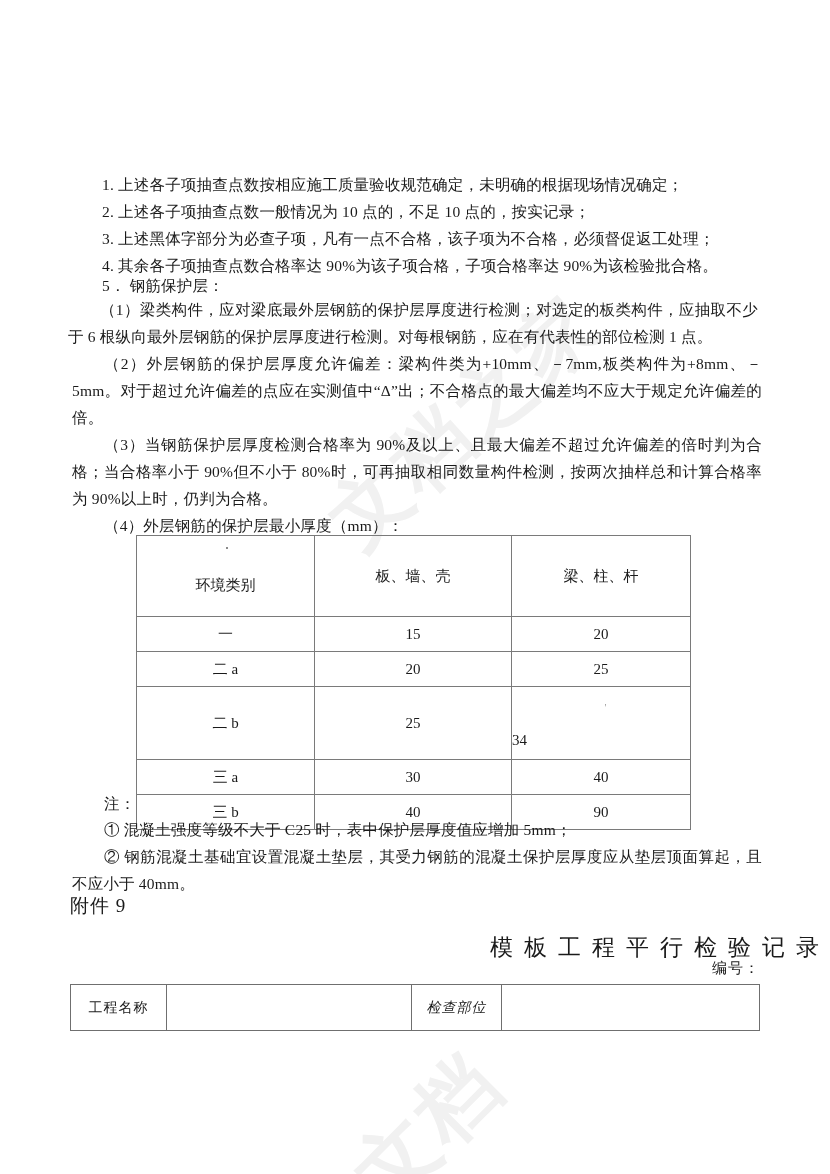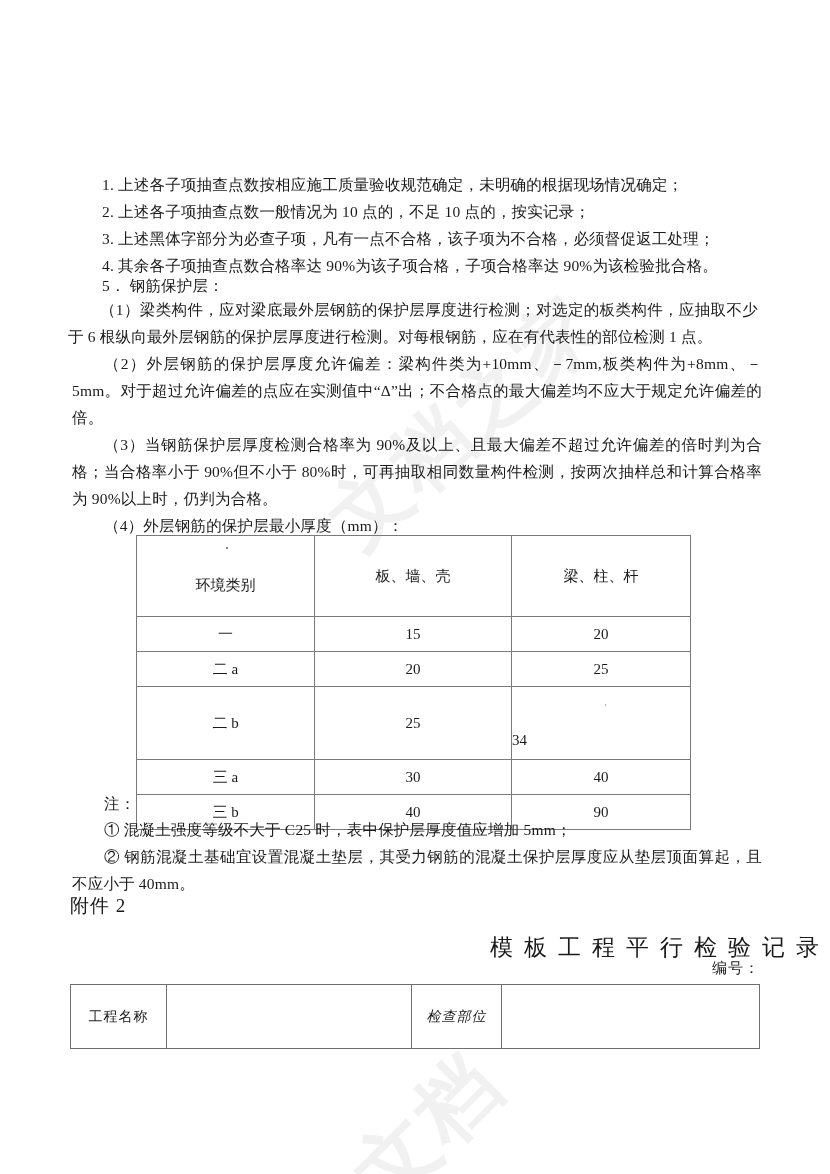--- a/index.html
+++ b/index.html
@@ -217,21 +217,21 @@
     left: 70px;
     top: 984px;
     width: 690px;
     border-collapse: collapse;
     table-layout: fixed;
     font-size: 14px;
   }
   .form-table td {
     border: 1px solid #6f6f6f;
     height: 33px;
-    padding: 15px 6px;
+    padding: 6px 6px;
     vertical-align: middle;
   }
   .ft-label {
     width: 83px;
     text-align: center;
     letter-spacing: 1px;
   }
   .ft-blank-wide { width: 232px; }
   .ft-label2 {
     width: 77px;
@@ -313,21 +313,21 @@
         <td>40</td>
         <td>90</td>
       </tr>
     </tbody>
   </table>
 
   <div class="para note-label">注：</div>
   <div class="para note-1">① 混凝土强度等级不大于 C25 时，表中保护层厚度值应增加 5mm；</div>
   <div class="para note-2">② 钢筋混凝土基础宜设置混凝土垫层，其受力钢筋的混凝土保护层厚度应从垫层顶面算起，且不应小于 40mm。</div>
 
-  <div class="attach-label">附件 2</div>
+  <div class="attach-label">附件 9</div>
   <div class="form-title">模板工程平行检验记录</div>
   <div class="form-serial">编号：</div>
 
   <table class="form-table">
     <tbody>
       <tr>
         <td class="ft-label">工程名称</td>
         <td class="ft-blank-wide"></td>
         <td class="ft-label2">检查部位</td>
         <td class="ft-blank-rest"></td>

